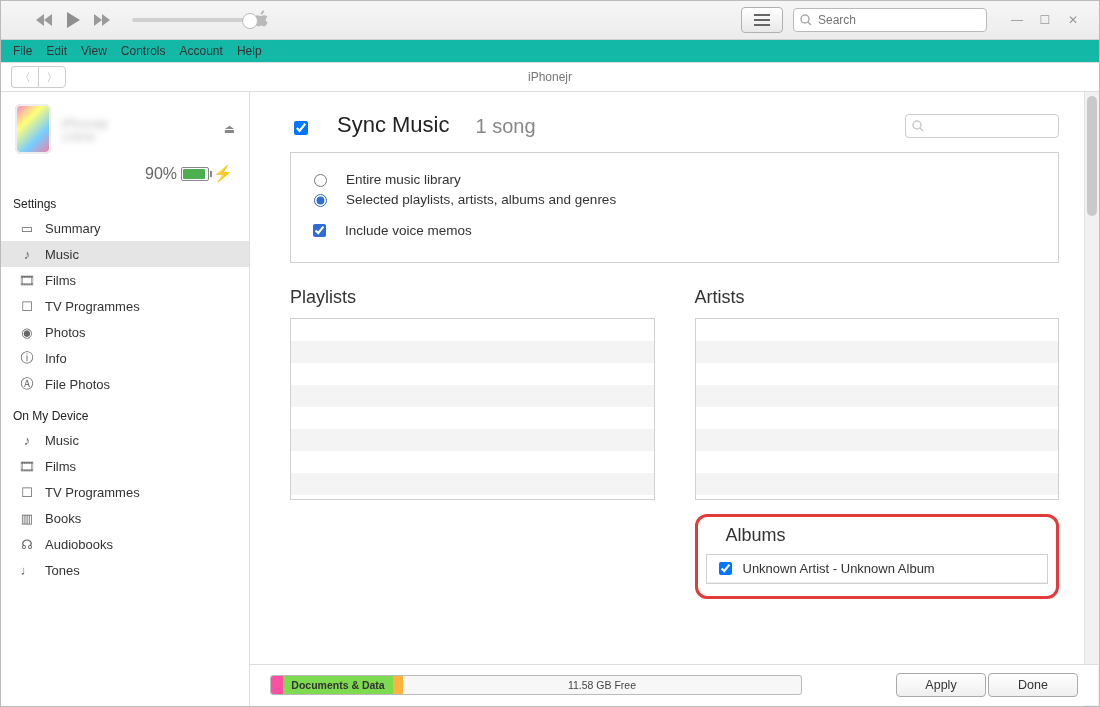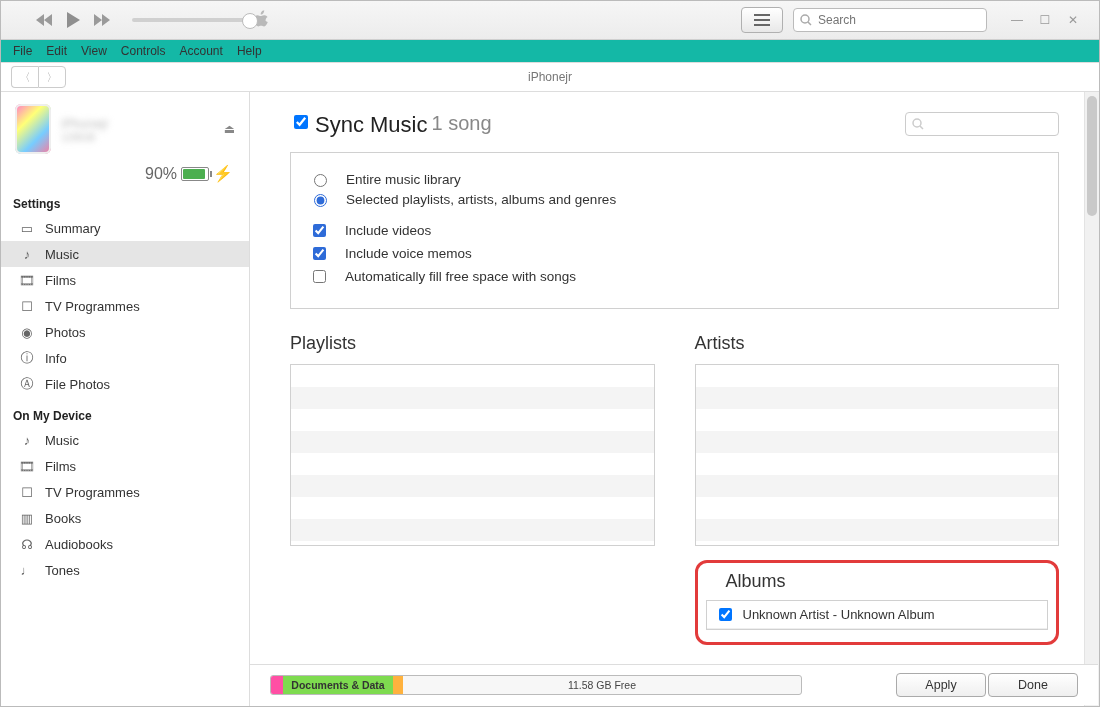--- a/index.html
+++ b/index.html
@@ -84,36 +84,36 @@
     background: linear-gradient(135deg,#f7c, #ff7, #7cf, #f79);
     box-shadow: inset 0 0 0 2px #eee;
   }
   .device-name { color:#bbb; font-weight:500; filter: blur(3px); }
   .eject { margin-left:auto; color:#888; font-size:12px; }
   .batt-row { display:flex; justify-content:flex-end; align-items:center; gap:4px; padding:0 16px 10px 0; color:#666; font-size:16px;}
   .batt { width:26px; height:12px; border:1px solid #888; border-radius:2px; position:relative;}
   .batt::after{content:""; position:absolute; right:-4px; top:3px; width:2px; height:6px; background:#888;}
   .batt-fill{ position:absolute; left:1px; top:1px; bottom:1px; width:85%; background:#4caf50; border-radius:1px;}
   .section-label {
-    font-weight:700; font-size:12px; color:#222; padding:4px 14px 4px 12px;
+    font-weight:400; font-size:12px; color:#222; padding:4px 14px 4px 12px;
   }
   .sb-item {
     display:flex; align-items:center; gap:10px; padding:5px 14px 5px 18px; font-size:13px; color:#333; cursor:default;
   }
   .sb-item.selected { background:#e5e5e5; }
   .sb-icon { width:16px; height:16px; display:flex; align-items:center; justify-content:center; color:#666; }
   
   .content-wrap { flex:1; position:relative; overflow:hidden; }
   .content {
     position:absolute; left:0; right:14px; top:0; bottom:0; overflow-y:auto; padding:20px 26px 0 40px;
   }
   .scroll-gutter { position:absolute; right:0; top:0; bottom:0; width:14px; background:#f1f1f1; border-left:1px solid #e3e3e3;}
   .scroll-thumb { position:absolute; left:2px; right:2px; top:4px; height:120px; background:#c9c9c9; border-radius:5px;}
   .sync-header {
-    display:flex; align-items:flex-start; gap:4px; margin-bottom:14px;
+    display:flex; align-items:flex-end; gap:26px; margin-bottom:14px;
   }
   .sync-header h1 { font-size:22px; font-weight:400; margin:0; color:#222; }
   .sync-header .count { font-size:20px; color:#888; }
   .chk { width:14px; height:14px; }
   .content-search {
     margin-left:auto; width:140px; height:22px; border:1px solid #ccc; border-radius:4px; display:flex; align-items:center; padding:0 6px; color:#bbb;
   }
   .panel {
     border:1px solid #d0d0d0; padding:14px 18px 18px 18px; margin-bottom:24px; font-size:13.5px; color:#333;
   }
@@ -324,29 +324,21 @@
             <input type="radio" name="sm" style="">
             <span>Entire music library</span>
           </label>
           <label>
             <input type="radio" name="sm" checked="" style="">
             <span>Selected playlists, artists, albums and genres</span>
           </label>
           <div class="group2">
             <label>
               <input type="checkbox" checked="" style="">
-              <span>Include videos</span>
-            </label>
-            <label>
-              <input type="checkbox" checked="" style="">
               <span>Include voice memos</span>
-            </label>
-            <label>
-              <input type="checkbox" style="">
-              <span>Automatically fill free space with songs</span>
             </label>
           </div>
         </div>
 
         <div class="grid2">
           <div class="col">
             <h2>Playlists</h2>
             <div class="listbox">
               <div class="row"></div>
                 <div class="row"></div>

